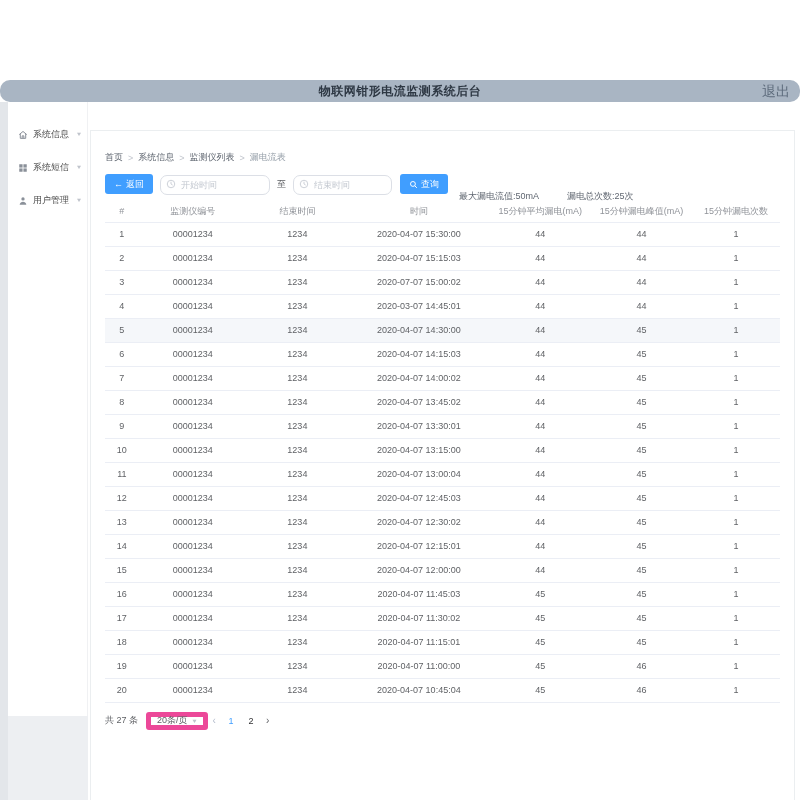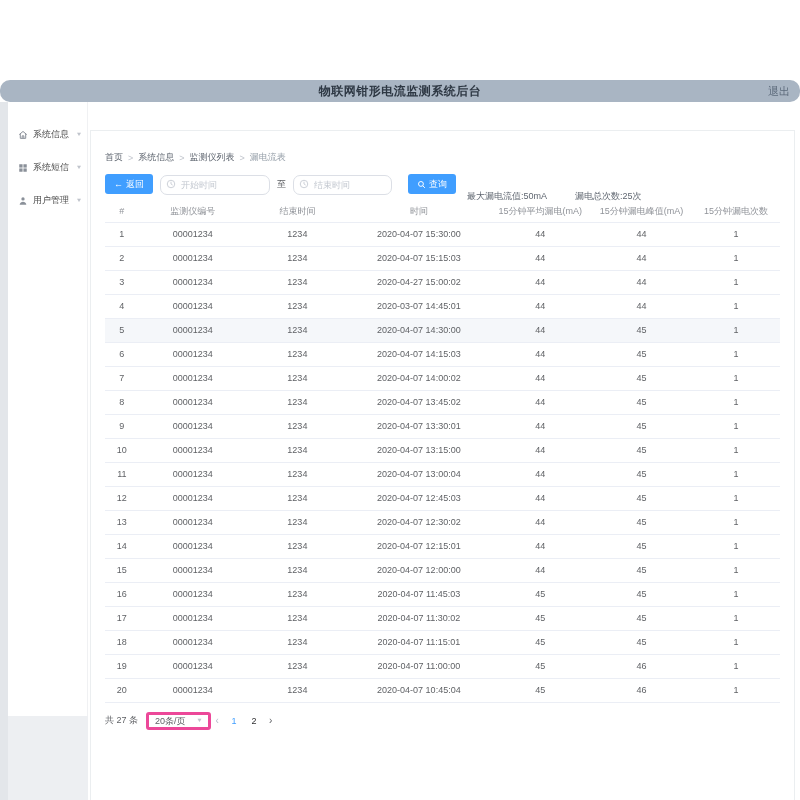--- a/index.html
+++ b/index.html
@@ -5,21 +5,21 @@
   * { margin:0; padding:0; box-sizing:border-box; }
   html,body { background:#fff; }
   .page { position:relative; width:800px; height:800px; background:#fff;
           font-family:"Liberation Sans","DejaVu Sans",sans-serif; overflow:hidden; }
 
   
   .topbar { position:absolute; top:80px; left:0; width:800px; height:22px;
             background:var(--header-bg,#a9b5c3); display:flex; align-items:center; justify-content:center;border-radius:10px; }
   .topbar .title { font-size:12px; font-weight:bold; color:#2e3844; letter-spacing:.5px; }
   .topbar .logout { position:absolute; right:10px; top:0; height:36px; line-height:22px;
-                    font-size:11px; color:#5d6b7c; cursor:pointer;text-align:right; }
+                    font-size:14px; color:#5d6b7c; cursor:pointer;text-align:right; }
 
   
   .left-strip { position:absolute; top:102px; left:0; width:8px; height:698px; background:#e3e6ea; }
   .sidebar { position:absolute; top:102px; left:8px; width:80px; height:614px; background:#fff;
              border-right:1px solid #f0f1f3; padding-top:16px; }
   .sidebar-footer { position:absolute; top:716px; left:8px; width:80px; height:84px; background:#edeff2; }
   .side-item { display:flex; align-items:center; height:33px; padding:0 6px 0 10px; cursor:pointer; }
   .side-item .si-icon { width:10px; height:10px; flex:0 0 10px; margin-right:5px; }
   .side-item .si-icon svg { display:block; width:10px; height:10px; }
   .side-item .si-label { font-size:9px; color:#4c4c4c; white-space:nowrap; }
@@ -42,34 +42,34 @@
   .btn .btn-icon { font-size:9px; line-height:1; }
   .btn svg { width:9px; height:9px; display:block; }
   .input-wrap { position:relative; height:20px; margin-left:7px; }
   .input-wrap svg { position:absolute; left:6px; top:5px; width:10px; height:10px; }
   .input-wrap input { width:100%; height:20px; border:1px solid #dcdfe6; border-radius:7px;
                       padding:0 6px 0 20px; font-size:9px; color:#606266; outline:none;
                       font-family:"Liberation Sans","DejaVu Sans",sans-serif; }
   .input-wrap input::placeholder { color:#c3c8d0; }
   .w1 { width:110px; } .w2 { width:99px; }
   .to-label { font-size:9px; color:#606266; margin:0 7px 0 7px; }
-  .search-btn { margin-left:16px; }
+  .search-btn { margin-left:8px; }
   .stat { font-size:9px; color:#5f6670; margin-left:11px; white-space:nowrap;margin-top:25px; }
   .stat2 { margin-left:28px; }
 
   table { width:100%; border-collapse:collapse; margin-top:6px; table-layout:fixed; }
   thead th { font-size:9px; color:#909399; font-weight:normal; height:21px;
              border-bottom:1px solid #ebeef5; text-align:center; }
   tbody td { font-size:9px; color:#606266; height:24px; border-bottom:1px solid #ebeef5;
              text-align:center; white-space:nowrap; overflow:hidden; }
   tbody tr.hl { background:#f5f7fa; }
 
   .pagination { display:flex; align-items:center; margin-top:9px; font-size:9px; color:#606266; }
   .pg-total { margin-right:8px; }
-  .page-size { display:flex; gap:12px; border:3px solid #ec4899; border-radius:3px;
+  .page-size { display:flex; align-items:center; gap:5px; border:5px solid #ec4899; border-radius:3px;
                height:18px; padding:0 6px; color:#606266; cursor:pointer; }
   .page-size .caret { font-size:8px; color:#c0c4cc; transform:scaleY(.8); }
   .pg-arrow { margin:0 5px; color:#b4bccc; cursor:pointer; font-size:10px; }
   .pg-arrow.next { color:#606266; }
   .pg-num { min-width:14px; text-align:center; margin:0 3px; cursor:pointer; color:#303133; }
   .pg-num.active { color:var(--primary,#409eff); }
 </style>
 </head>
 <body>
 
@@ -197,21 +197,21 @@
             <td>1234</td>
             <td>2020-04-07 15:15:03</td>
             <td>44</td>
             <td>44</td>
             <td>1</td>
           </tr>
           <tr>
             <td>3</td>
             <td>00001234</td>
             <td>1234</td>
-            <td>2020-04-27 15:00:02</td>
+            <td>2020-07-07 15:00:02</td>
             <td>44</td>
             <td>44</td>
             <td>1</td>
           </tr>
           <tr>
             <td>4</td>
             <td>00001234</td>
             <td>1234</td>
             <td>2020-03-07 14:45:01</td>
             <td>44</td>

